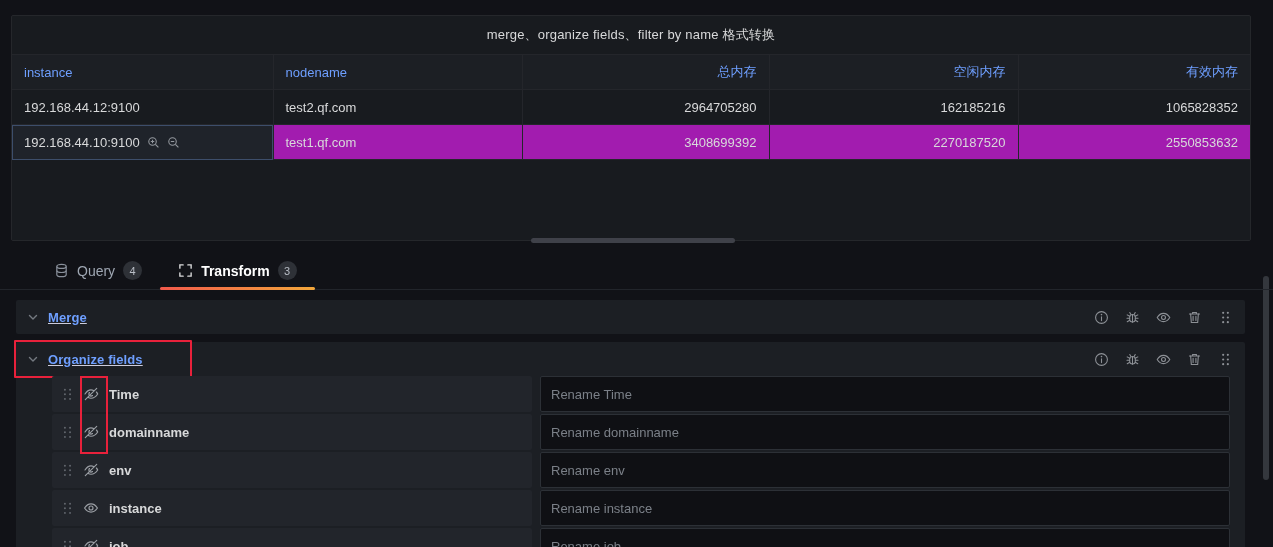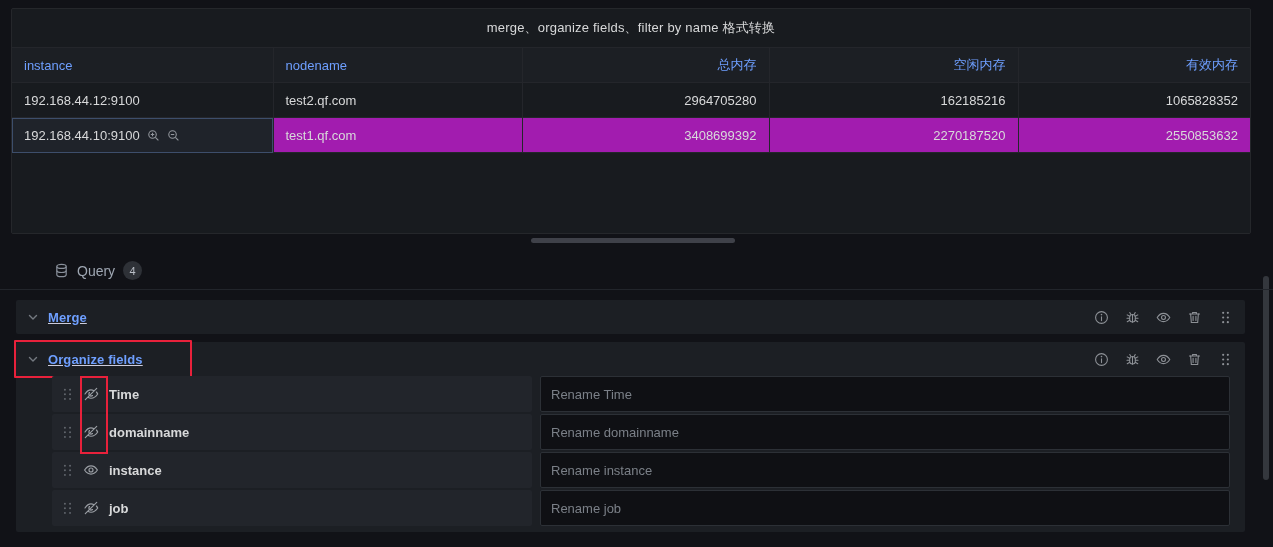--- a/index.html
+++ b/index.html
@@ -7,21 +7,21 @@
     width: 1273px; height: 547px;
     background: #111217;
     font-family: "Liberation Sans", sans-serif;
     overflow: hidden;
     color: #ccccdc;
   }
   #root { position: relative; width: 1273px; height: 547px; }
 
   
   .panel {
-    position: absolute; left: 11px; top: 8px;
+    position: absolute; left: 11px; top: 15px;
     width: 1240px; height: 226px;
     background: #181b1f;
     border: 1px solid #25272b;
     border-radius: 2px;
     overflow: hidden;
   }
   .panel-header {
     height: 38px; display: flex; align-items: center; justify-content: center;
   }
   .panel-title {
@@ -248,20 +248,29 @@
       <span class="tab-icon">
         <svg viewBox="0 0 16 16" fill="none" stroke="#9fa7b3" stroke-width="1.25">
           <ellipse cx="8" cy="3.6" rx="5" ry="2.1"></ellipse>
           <path d="M3 3.6v8.8c0 1.16 2.24 2.1 5 2.1s5-.94 5-2.1V3.6"></path>
           <path d="M3 8c0 1.16 2.24 2.1 5 2.1s5-.94 5-2.1"></path>
         </svg>
       </span>
       <span>Query</span>
       <span class="badge">4</span>
     </div>
+    <div class="tab active">
+      <span class="tab-icon">
+        <svg viewBox="0 0 16 16" fill="none" stroke="#ffffff" stroke-width="1.45" stroke-linecap="round">
+          <path d="M2 5.5V2h3.5M14 5.5V2h-3.5M2 10.5V14h3.5M14 10.5V14h-3.5"></path>
+        </svg>
+      </span>
+      <span>Transform</span>
+      <span class="badge">3</span>
+    </div>
   </div>
 
   <div class="transforms">
 
     <div class="tx-card">
       <div class="tx-header">
         <span class="chev">
           <svg viewBox="0 0 16 16" fill="none" stroke="#9aa0a8" stroke-width="1.6" stroke-linecap="round" stroke-linejoin="round">
             <path d="M4 6.3 8 10.2l4-3.9"></path>
           </svg>
@@ -405,57 +414,80 @@
                 <path d="M2 8s2.6-4.2 6-4.2c1 0 1.9.26 2.7.66M13.4 6c.8.9 1.3 2 1.3 2S12 12.2 8 12.2c-1 0-1.9-.26-2.7-.66"></path>
                 <path d="M6.5 6.5a2.1 2.1 0 1 0 3 3"></path>
                   <path d="M2.3 13.6 13.7 2.4"></path>
               </svg>
             </span>
             <span class="field-name">domainname</span>
           </div>
           <input class="rename" type="text" placeholder="Rename domainname" style="">
         </div>
 
-
         <div class="field-row">
           <div class="field-left">
             <span class="drag">
               <svg viewBox="0 0 12 16" fill="#9aa0a8">
                 <circle cx="3.2" cy="3" r="1.05"></circle>
                   <circle cx="8.8" cy="3" r="1.05"></circle>
                 <circle cx="3.2" cy="8" r="1.05"></circle>
                   <circle cx="8.8" cy="8" r="1.05"></circle>
                 <circle cx="3.2" cy="13" r="1.05"></circle>
                   <circle cx="8.8" cy="13" r="1.05"></circle>
               </svg>
             </span>
             <span class="eye">
-              <svg viewBox="0 0 16 16" fill="none" stroke="#c3c7cd" stroke-width="1.15">
-                <path d="M1.6 8S4.2 3.9 8 3.9 14.4 8 14.4 8 11.8 12.1 8 12.1 1.6 8 1.6 8z"></path>
-                  <circle cx="8" cy="8" r="2"></circle>
-              </svg>
-            </span>
-            <span class="field-name">instance</span>
+              <svg viewBox="0 0 16 16" fill="none" stroke="#c3c7cd" stroke-width="1.15" stroke-linecap="round">
+                <path d="M2 8s2.6-4.2 6-4.2c1 0 1.9.26 2.7.66M13.4 6c.8.9 1.3 2 1.3 2S12 12.2 8 12.2c-1 0-1.9-.26-2.7-.66"></path>
+                <path d="M6.5 6.5a2.1 2.1 0 1 0 3 3"></path>
+                  <path d="M2.3 13.6 13.7 2.4"></path>
+              </svg>
+            </span>
+            <span class="field-name">env</span>
           </div>
-          <input class="rename" type="text" placeholder="Rename instance" style="">
+          <input class="rename" type="text" placeholder="Rename env" style="">
         </div>
 
         <div class="field-row">
           <div class="field-left">
             <span class="drag">
               <svg viewBox="0 0 12 16" fill="#9aa0a8">
                 <circle cx="3.2" cy="3" r="1.05"></circle>
                   <circle cx="8.8" cy="3" r="1.05"></circle>
                 <circle cx="3.2" cy="8" r="1.05"></circle>
                   <circle cx="8.8" cy="8" r="1.05"></circle>
                 <circle cx="3.2" cy="13" r="1.05"></circle>
                   <circle cx="8.8" cy="13" r="1.05"></circle>
               </svg>
             </span>
             <span class="eye">
+              <svg viewBox="0 0 16 16" fill="none" stroke="#c3c7cd" stroke-width="1.15">
+                <path d="M1.6 8S4.2 3.9 8 3.9 14.4 8 14.4 8 11.8 12.1 8 12.1 1.6 8 1.6 8z"></path>
+                  <circle cx="8" cy="8" r="2"></circle>
+              </svg>
+            </span>
+            <span class="field-name">instance</span>
+          </div>
+          <input class="rename" type="text" placeholder="Rename instance" style="">
+        </div>
+
+        <div class="field-row">
+          <div class="field-left">
+            <span class="drag">
+              <svg viewBox="0 0 12 16" fill="#9aa0a8">
+                <circle cx="3.2" cy="3" r="1.05"></circle>
+                  <circle cx="8.8" cy="3" r="1.05"></circle>
+                <circle cx="3.2" cy="8" r="1.05"></circle>
+                  <circle cx="8.8" cy="8" r="1.05"></circle>
+                <circle cx="3.2" cy="13" r="1.05"></circle>
+                  <circle cx="8.8" cy="13" r="1.05"></circle>
+              </svg>
+            </span>
+            <span class="eye">
               <svg viewBox="0 0 16 16" fill="none" stroke="#c3c7cd" stroke-width="1.15" stroke-linecap="round">
                 <path d="M2 8s2.6-4.2 6-4.2c1 0 1.9.26 2.7.66M13.4 6c.8.9 1.3 2 1.3 2S12 12.2 8 12.2c-1 0-1.9-.26-2.7-.66"></path>
                 <path d="M6.5 6.5a2.1 2.1 0 1 0 3 3"></path>
                   <path d="M2.3 13.6 13.7 2.4"></path>
               </svg>
             </span>
             <span class="field-name">job</span>
           </div>
           <input class="rename" type="text" placeholder="Rename job" style="">
         </div>

